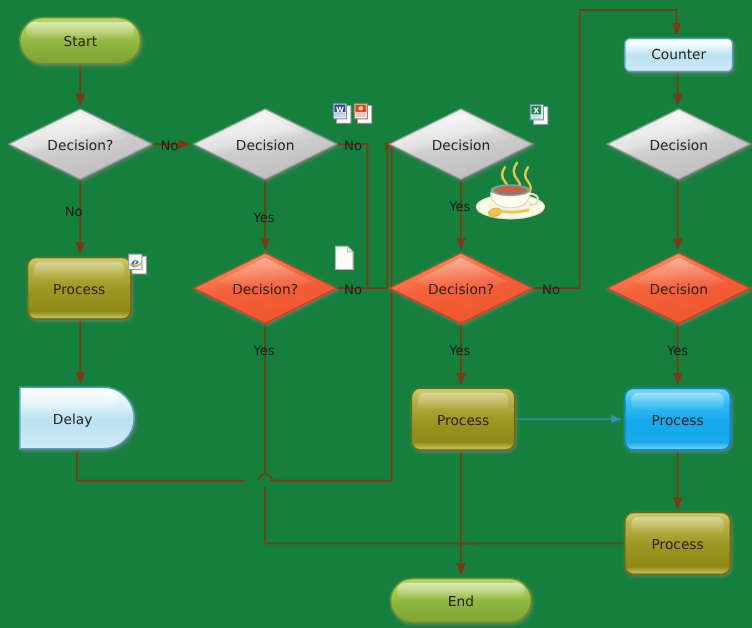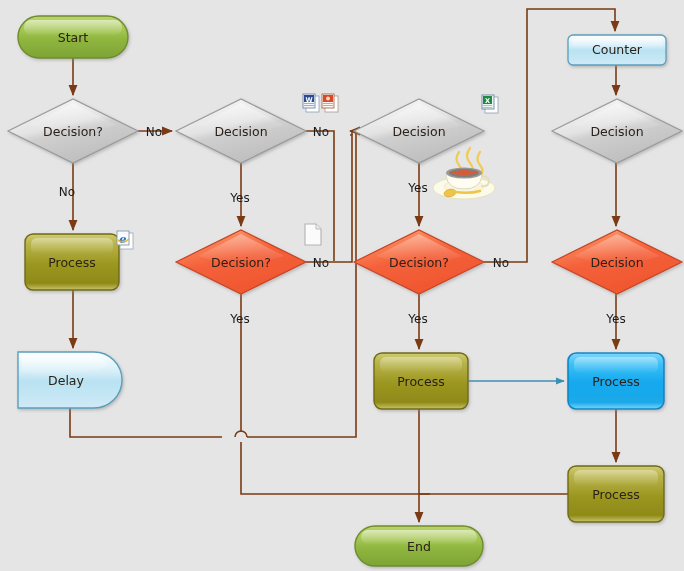--- a/index.html
+++ b/index.html
@@ -1,17 +1,17 @@
 <!DOCTYPE html>
 <html><head>
 <meta charset="utf-8">
 <style>
   html,body{margin:0;padding:0;background:#ffffff;}
   body{font-family:"DejaVu Sans", sans-serif;}
-  #canvas{position:relative;width:684px;height:571px;background:#e5e5e5;overflow:hidden;}
+  #canvas{position:relative;width:684px;height:571px;background:#15803d;overflow:hidden;}
   #canvas svg{position:absolute;left:0;top:0;}
   .nodelabel{font-family:"DejaVu Sans", sans-serif;font-size:12.5px;fill:#2b2118;}
   .edgelabel{font-family:"DejaVu Sans", sans-serif;font-size:12px;fill:#1a1a1a;}
   text{ -webkit-font-smoothing:antialiased; }
 </style>
 </head>
 <body>
 
 <div id="canvas">
   <svg width="684" height="571" viewBox="0 0 684 571" xmlns="http://www.w3.org/2000/svg">

